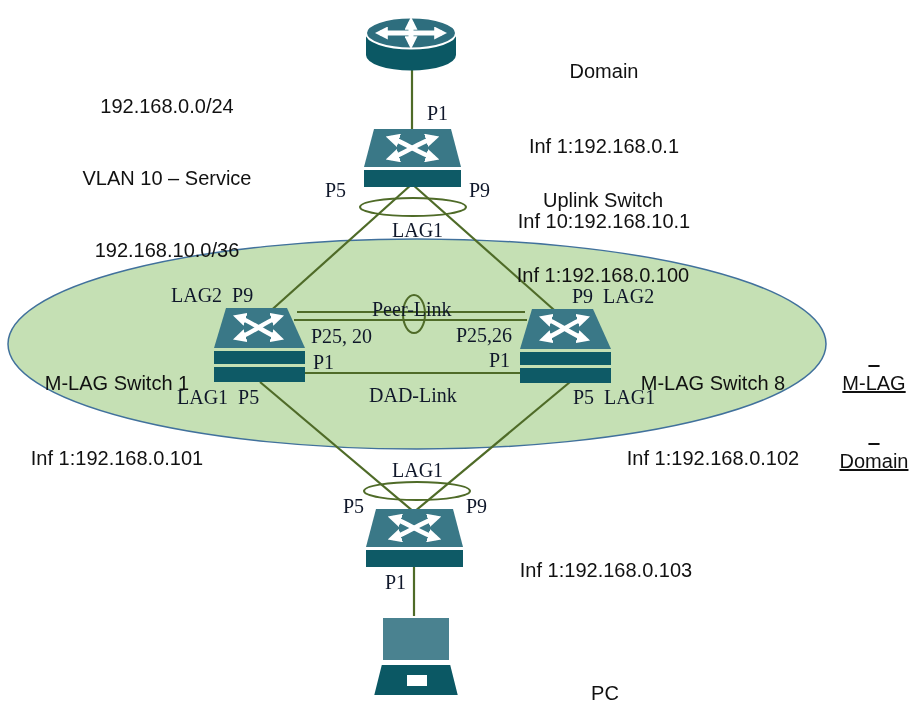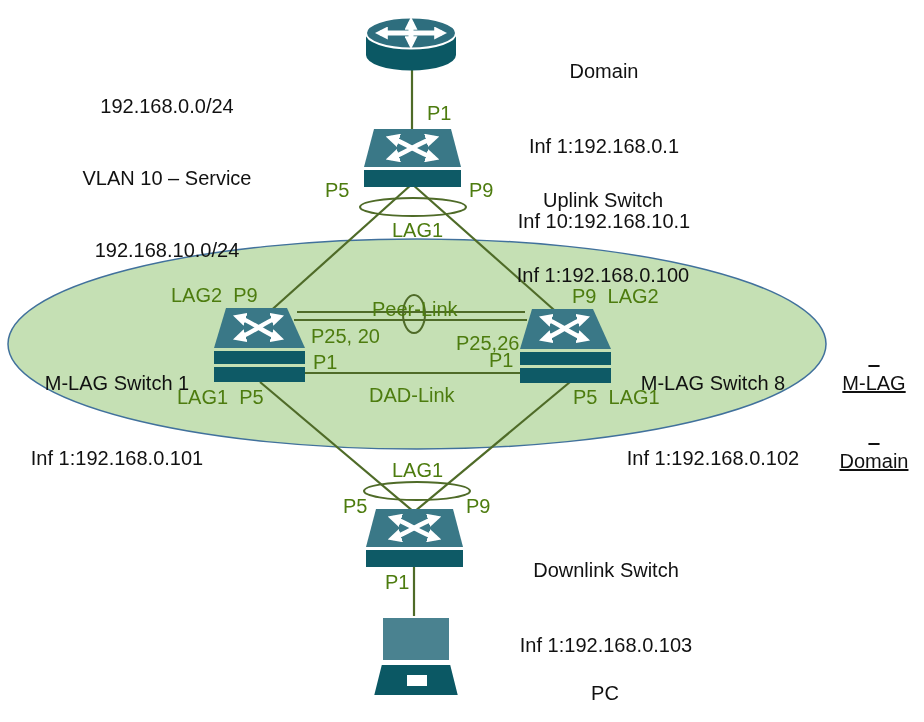--- a/index.html
+++ b/index.html
@@ -4,21 +4,21 @@
 <style>
   html,body { margin:0; padding:0; }
   body {
     width:924px; height:722px; background:#ffffff; position:relative;
     font-family:"Liberation Sans", sans-serif; overflow:hidden;
   }
   .layer { position:absolute; left:0; top:0; }
   .icon  { position:absolute; }
   .lbl {
     position:absolute; font-size:20px; line-height:24px;
-    color:#4d7c0f; white-space:pre;
+    color:#0f172a; white-space:pre;font-family:Liberation Serif, serif;
   }
   .blk {
     position:absolute; text-align:center; transform:translateX(-50%);
     font-size:20px; line-height:25px; color:#111111; white-space:pre;
   }
   .blk.lh24 { line-height:24px; }
   .blk.lh26 { line-height:26px; }
 </style>
 </head>
 <body>
@@ -119,21 +119,21 @@
 
 <svg class="icon" style="left:371px; top:614px;" width="90" height="84" viewBox="0 0 90 84">
   <rect x="11" y="3" width="68" height="44" rx="1" stroke="#ffffff" stroke-width="2" fill="#4A8290"></rect>
   <polygon points="10,50 80,50 88,82 2,82" stroke="#ffffff" stroke-width="2" fill="#0B5864"></polygon>
   <rect x="36" y="61" width="20" height="11" fill="#ffffff"></rect>
 </svg>
 
 <div class="blk lh24" style="left:167px; top:46px;">
   <div>192.168.0.0/24</div>
   <div>VLAN 10 – Service</div>
-  <div>192.168.10.0/24</div>
+  <div>192.168.10.0/36</div>
 </div>
 
 <div class="blk" style="left:604px; top:9px;">
   <div>Domain</div>
   <div>Inf 1:192.168.0.1</div>
   <div>Inf 10:192.168.10.1</div>
 </div>
 
 <div class="blk" style="left:603px; top:138px;">
   <div>Uplink Switch</div>
@@ -149,38 +149,37 @@
   <div>M-LAG Switch 8</div>
   <div>Inf 1:192.168.0.102</div>
 </div>
 
 <div class="blk lh26" style="left:874px; top:318px;text-decoration:underline;">
   <div>M-LAG</div>
   <div>Domain</div>
 </div>
 
 <div class="blk" style="left:606px; top:508px;">
-  <div>Downlink Switch</div>
   <div>Inf 1:192.168.0.103</div>
 </div>
 
 <div class="blk lh24" style="left:605px; top:633px;">
   <div>PC</div>
   
 </div>
 
 <div class="lbl" style="left:427px; top:101px;">P1</div>
 <div class="lbl" style="left:325px; top:178px;">P5</div>
 <div class="lbl" style="left:469px; top:178px;">P9</div>
 <div class="lbl" style="left:392px; top:218px;">LAG1</div>
 <div class="lbl" style="left:372px; top:269px;margin-top:28px;">Peer-Link</div>
 <div class="lbl" style="left:171px; top:283px;">LAG2  P9</div>
 <div class="lbl" style="left:572px; top:284px;">P9  LAG2</div>
 <div class="lbl" style="left:311px; top:324px;">P25, 20</div>
-<div class="lbl" style="left:456px; top:323px;margin-top:8px;">P25,26</div>
+<div class="lbl" style="left:456px; top:323px;">P25,26</div>
 <div class="lbl" style="left:313px; top:350px;">P1</div>
 <div class="lbl" style="left:489px; top:348px;">P1</div>
 <div class="lbl" style="left:369px; top:383px;">DAD-Link</div>
 <div class="lbl" style="left:177px; top:385px;">LAG1  P5</div>
 <div class="lbl" style="left:573px; top:385px;">P5  LAG1</div>
 <div class="lbl" style="left:392px; top:458px;">LAG1</div>
 <div class="lbl" style="left:343px; top:494px;">P5</div>
 <div class="lbl" style="left:466px; top:494px;">P9</div>
 <div class="lbl" style="left:385px; top:570px;">P1</div>
 

